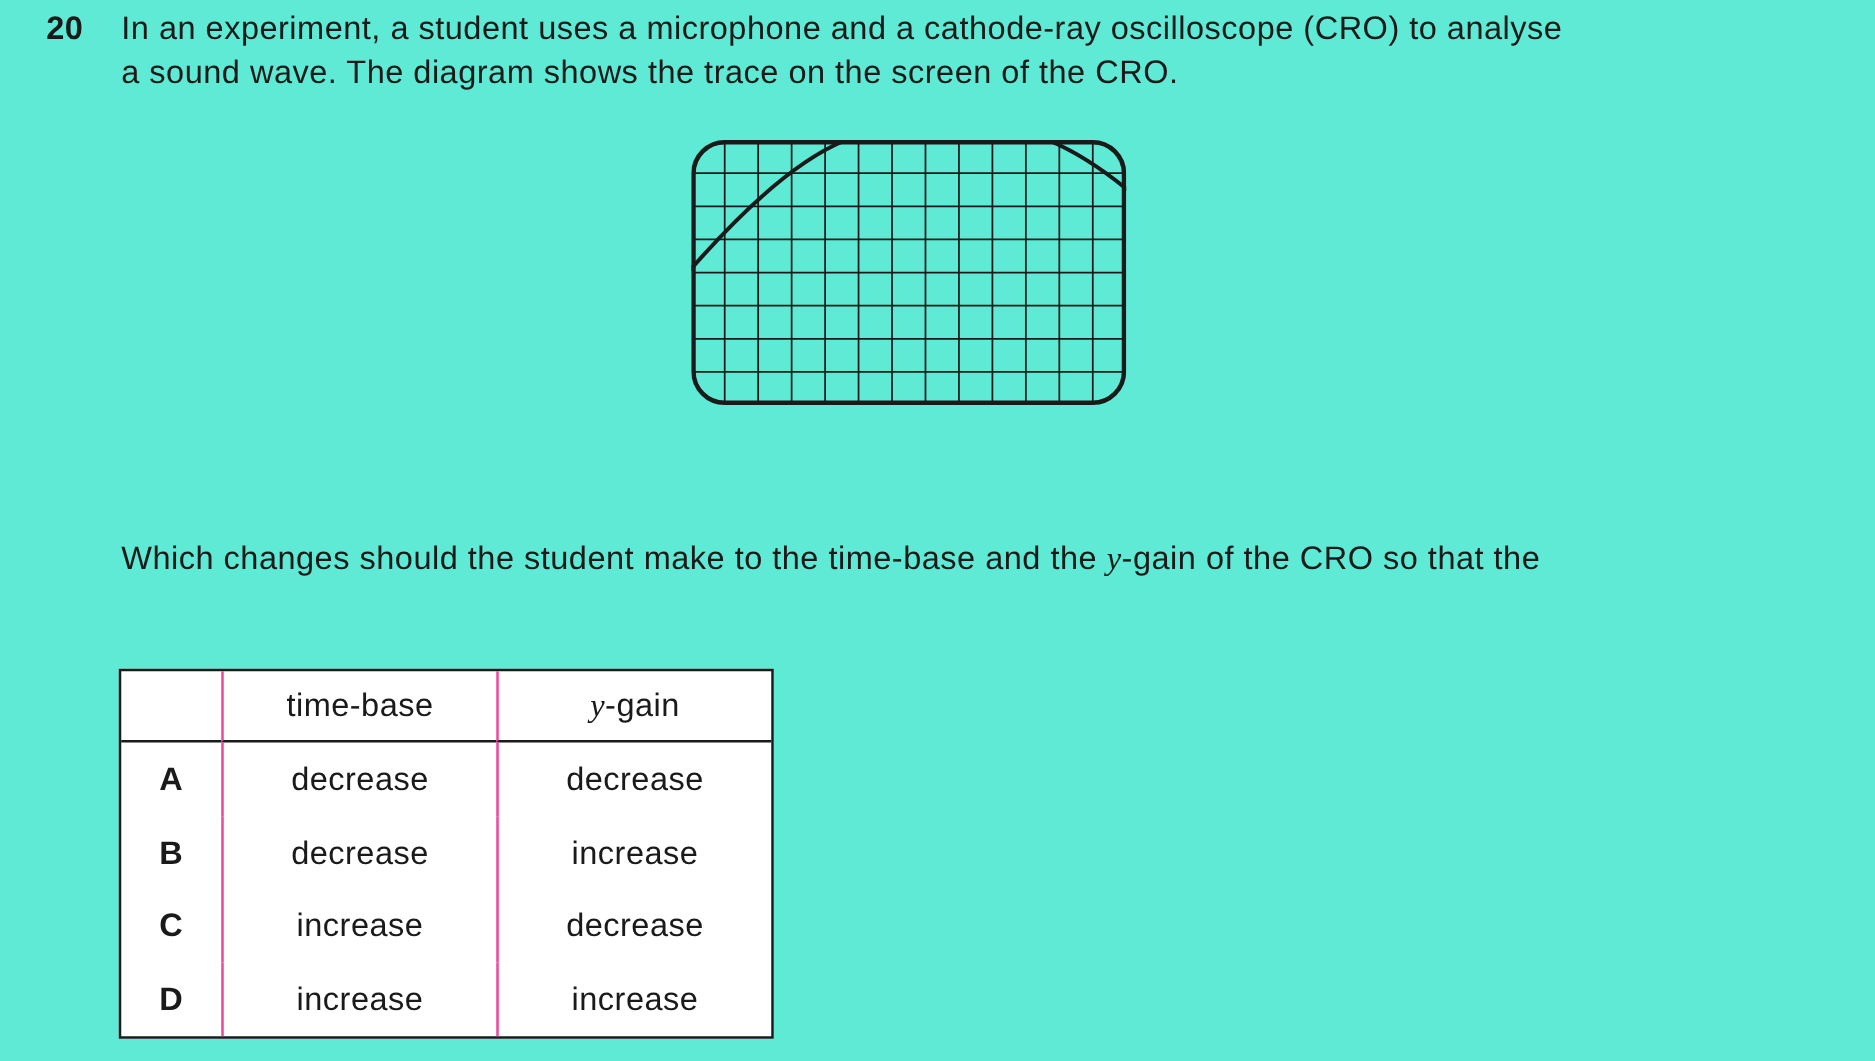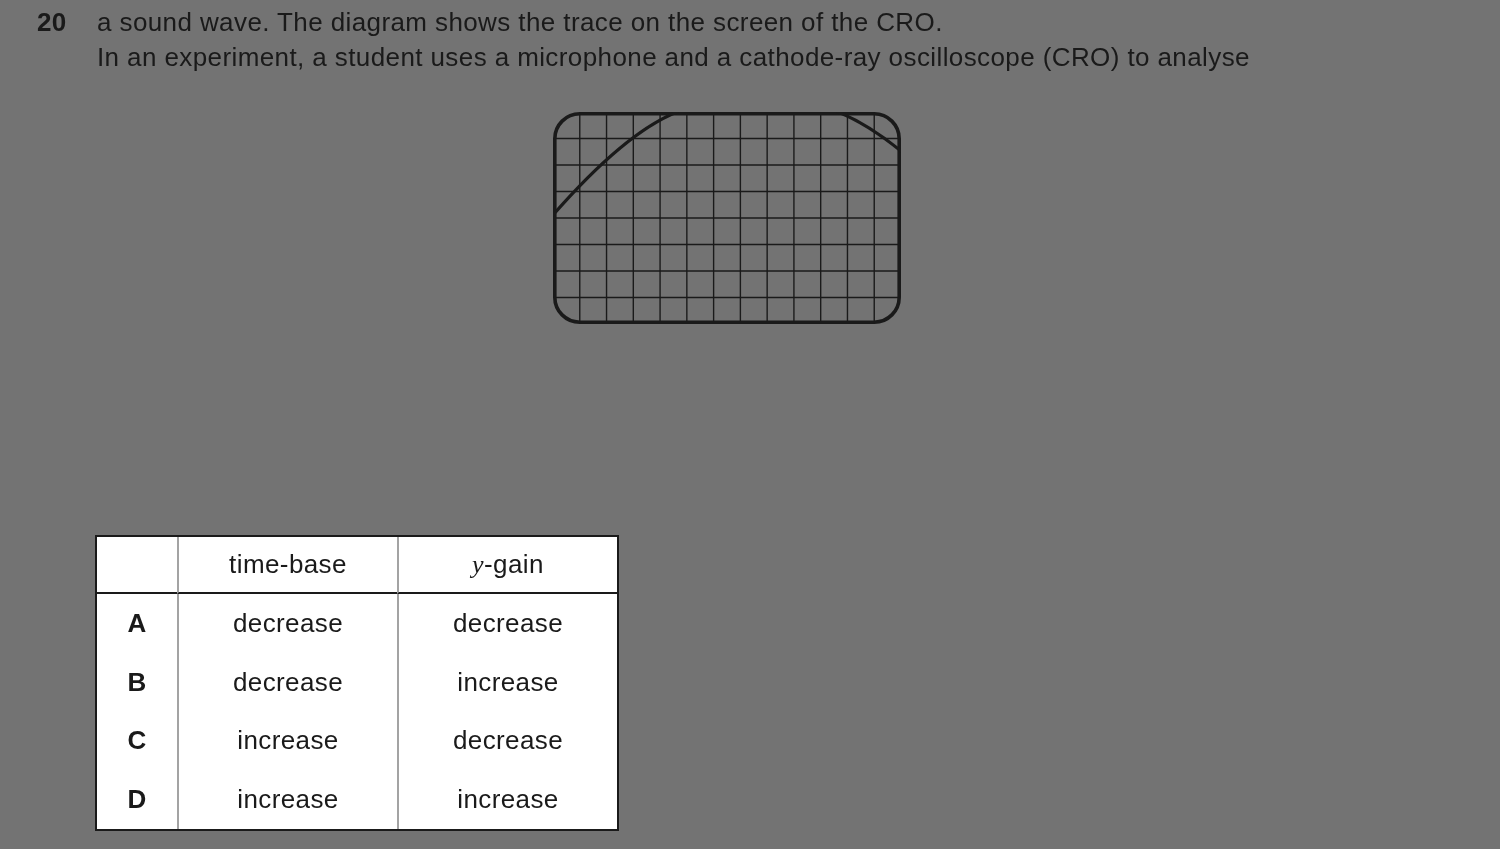--- a/index.html
+++ b/index.html
@@ -1,19 +1,19 @@
 <!DOCTYPE html>
 <html><head>
 <meta charset="utf-8">
 <style>
   html,body{margin:0;padding:0;background:#ffffff;}
   .page{
     position:relative;
     width:1500px;height:849px;
-    background:#737373;
+    background:#5eead4;
     color:#1a1a1a;
     font-family:"Liberation Sans", sans-serif;
     font-size:26px;
     letter-spacing:0.4px;
     overflow:hidden;
   }
   .abs{position:absolute;}
   .line{line-height:35px;white-space:nowrap;}
   .qnum{font-weight:bold;}
   .ital{font-style:italic;font-family:"Liberation Serif", serif;}
@@ -28,34 +28,34 @@
     border:2px solid #1a1a1a;
     display:grid;
     grid-template-columns:80px 220px 220px;
     grid-template-rows:57px 58.75px 58.75px 58.75px 58.75px;
     background:#ffffff;
   }
   .cell{
     display:flex;align-items:center;justify-content:center;
     white-space:nowrap;
   }
-  .cell.vline{border-left:2px solid #a3a3a3;}
+  .cell.vline{border-left:2px solid #ec4899;}
   .cell.hline{border-bottom:2px solid #1a1a1a;}
   .cell.opt{font-weight:bold;}
 </style>
 </head>
 <body>
 
 <div class="page">
 
   <div class="abs line qnum" style="left:37px;top:5px;">20</div>
 
   <div class="abs" style="left:97px;top:5px;">
+    <div class="line">In an experiment, a student uses a microphone and a cathode-ray oscilloscope (CRO) to analyse</div>
     <div class="line">a sound wave. The diagram shows the trace on the screen of the CRO.</div>
-    <div class="line">In an experiment, a student uses a microphone and a cathode-ray oscilloscope (CRO) to analyse</div>
   </div>
 
   <svg class="cro-svg" viewBox="0 0 348 212">
     <defs>
       <clipPath id="screenClip">
         <rect x="1.8" y="1.8" width="344.4" height="208.4" rx="24" ry="24"></rect>
       </clipPath>
     </defs>
     <g id="cro-grid" clip-path="url(#screenClip)" stroke="#1a1a1a" stroke-width="1.4">
         <line x1="26.76923076923077" y1="0" x2="26.76923076923077" y2="212"></line>
@@ -80,20 +80,21 @@
       </g>
     <rect x="1.8" y="1.8" width="344.4" height="208.4" rx="25" ry="25" fill="none" stroke="#1a1a1a" stroke-width="3.6"></rect>
     <g id="cro-trace" fill="none" stroke="#1a1a1a" stroke-width="3.2" stroke-linecap="round">
         <path d="M 0 103 C 42 55 84 16 124 0"></path>
         <path d="M 285 0 C 305 8 327 22 348 39"></path>
       </g>
   </svg>
 
 
   <div class="abs" style="left:97px;top:429px;">
+    <div class="line"><span>Which changes should the student make to the time-base and the </span><span class="ital">y</span><span>-gain of the CRO so that the</span></div>
   </div>
 
   <div class="answer-table">
 
     <div class="cell hline"></div>
     <div class="cell hline vline">time-base</div>
     <div class="cell hline vline">
         <span class="ital">y</span>
         <span>-gain</span>
       </div>

